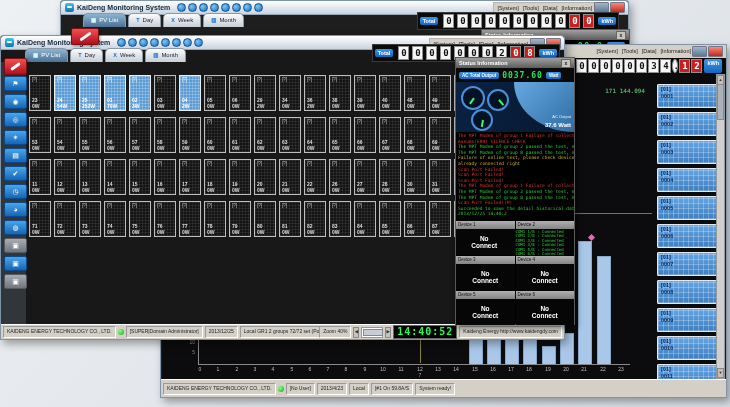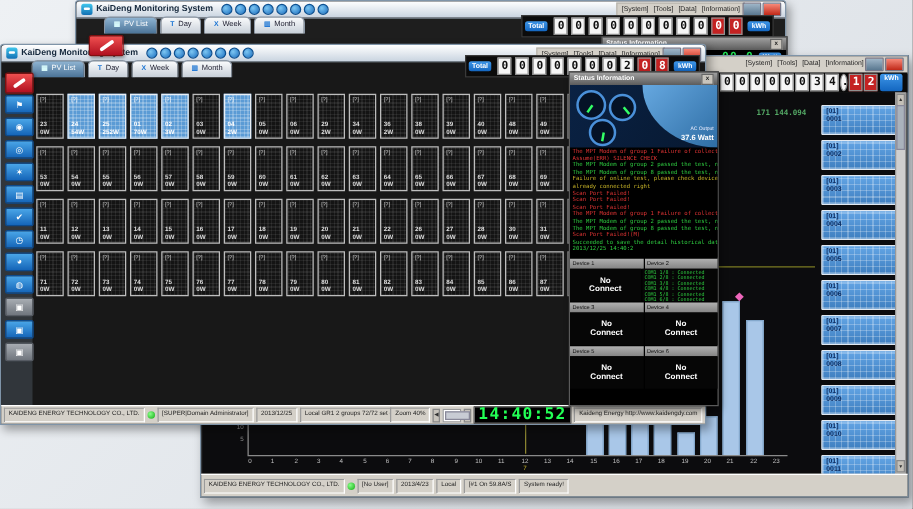--- a/index.html
+++ b/index.html
@@ -948,30 +948,35 @@
           <div class="segm">2013/12/25</div>
           <div class="segm">Local GR1 2 groups 72/72 set (Power System ready!)</div>
         </div>
       <div class="sgrp">
         <span class="segm">Zoom 40%</span>
         <span class="abtn">◀</span>
         <span class="track" style="width:46px">
             <span class="thumb"></span>
           </span>
         <span class="abtn">▶</span>
-        <span class="clock" style="font-size:13px">14:40:52</span>
+        <span class="clock" style="font-size:10px">14:40:52</span>
         <span class="segm">Kaideng Energy http://www.kaidengdy.com</span>
       </div>
     </div>
   </div>
 
   <div class="siwin">
     <div class="sititle">
       <span>Status Information</span>
       <span class="xbtn">x</span>
+    </div>
+    <div class="acrow">
+      <span class="blab" style="font-size:4.5px">AC Total Output</span>
+      <span class="seg7" style="font-size:8px">0037.60</span>
+      <span class="blab" style="font-size:4.5px">Watt</span>
     </div>
     <div class="gpanel">
       <div class="quarter">
         <div class="qlbl">AC Output</div>
         <div class="qval">37.6 Watt</div>
       </div>
       <div class="gauge" style="left:5px;top:4px;width:20px;height:20px">
           <span class="needle" style="transform:rotate(35deg)"></span>
         </div>
       <div class="gauge" style="left:31px;top:7px;width:18px;height:18px">

